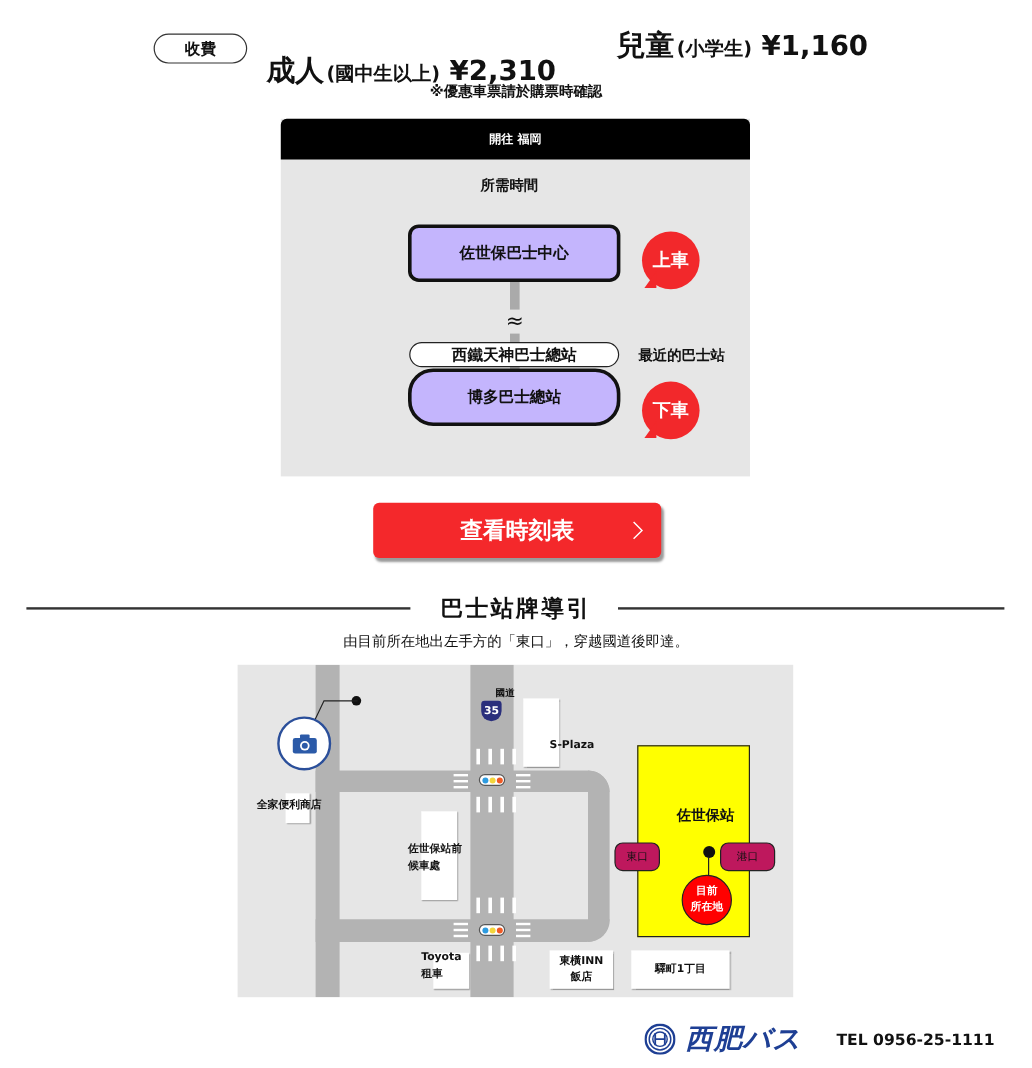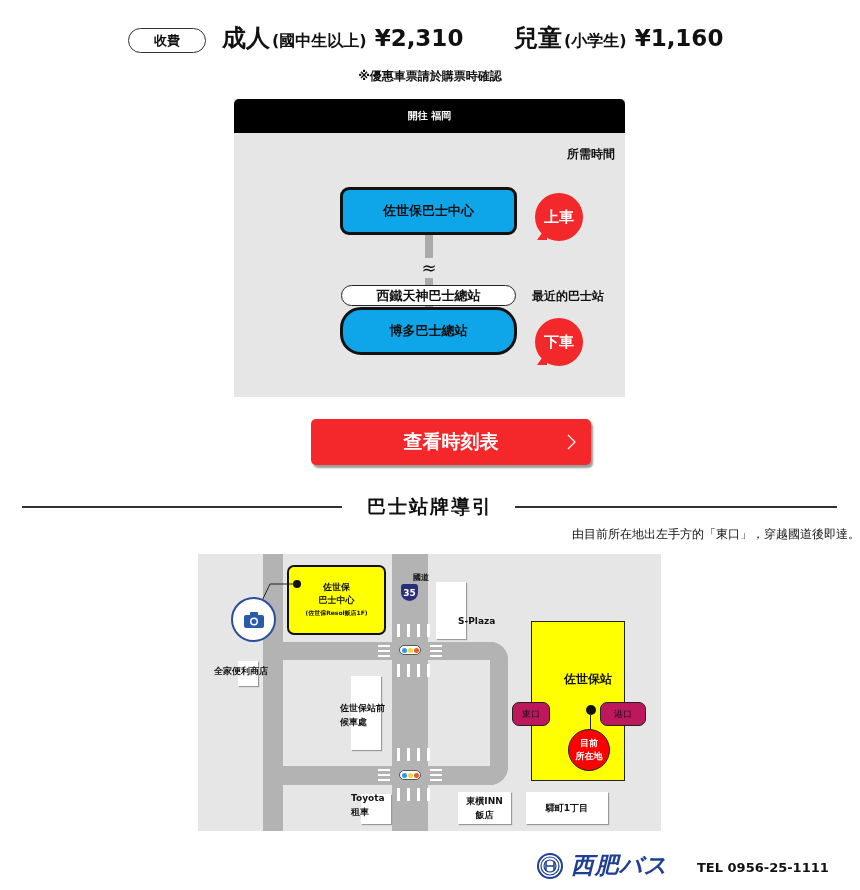--- a/index.html
+++ b/index.html
@@ -10,39 +10,39 @@
   .fare-badge { left: 128px; top: 28px; width: 78px; height: 25px; border: 1.5px solid #333; border-radius: 13px; font-size: 13px; font-weight: bold; display: flex; align-items: center; justify-content: center; }
   .fare-group { top: 22px; display: flex; align-items: baseline; font-weight: bold; }
   .fare-big { font-size: 24px; }
   .fare-small { font-size: 16px; font-weight: bold; margin: 0 8px 0 2px; }
   .fare-price { font-size: 23px; }
   .fare-note { left: 0; width: 860px; top: 68px; text-align: center; font-size: 12px; font-weight: bold; }
 
   
   .panel { left: 234px; top: 99px; width: 391px; height: 298px; background: #e6e6e6; }
   .panel-head { left: 234px; top: 99px; width: 391px; height: 34px; background: #000; color: #fff; border-radius: 5px 5px 0 0; font-size: 10px; font-weight: bold; display: flex; align-items: center; justify-content: center; }
-  .duration { left: 234px; width: 391px; top: 146px; display: flex; justify-content: flex-end; align-items: baseline; font-weight: bold; }
+  .duration { left: 234px; width: 391px; top: 146px; display: flex; justify-content: center; align-items: baseline; font-weight: bold; }
   .duration .lbl { font-size: 12px; margin-right: 10px; }
   .duration .val { font-size: 19px; }
   .route-line { left: 425px; top: 234px; width: 8px; height: 92px; background: #aaa; }
   .tilde { left: 414px; top: 258px; width: 30px; font-size: 18px; text-align: center; background: #e6e6e6; line-height: 20px; }
-  .stop-yellow { width: 177px; height: 48px; background: #0ea5e9; border: 3px solid #111; border-radius: 9px; display: flex; align-items: center; justify-content: center; font-size: 13px; font-weight: bold; }
+  .stop-yellow { width: 177px; height: 48px; background: #c4b5fd; border: 3px solid #111; border-radius: 9px; display: flex; align-items: center; justify-content: center; font-size: 13px; font-weight: bold; }
   .stop-white { left: 341px; top: 285px; width: 175px; height: 21px; background: #fff; border: 1.3px solid #222; border-radius: 11px; display: flex; align-items: center; justify-content: center; font-size: 13px; font-weight: bold; }
   .nearest { left: 532px; top: 288px; font-size: 12px; font-weight: bold; }
   .bubble { width: 48px; height: 48px; border-radius: 50%; background: #f2282b; color: #fff; font-size: 15px; font-weight: bold; display: flex; align-items: center; justify-content: center; }
   .bubble-tail { width: 0; height: 0; border-left: 5px solid transparent; border-right: 10px solid #f2282b; border-top: 14px solid transparent; }
 
   
-  .tt-btn { left: 311px; top: 419px; width: 280px; height: 46px; background: #f4282b; border-radius: 5px; box-shadow: 2px 3px 2px #9a9a9a; color: #fff; font-size: 19px; font-weight: bold; display: flex; align-items: center; justify-content: center; cursor: pointer; }
+  .tt-btn { left: 311px; top: 419px; width: 240px; height: 46px; background: #f4282b; border-radius: 5px; box-shadow: 2px 3px 2px #9a9a9a; color: #fff; font-size: 19px; font-weight: bold; display: flex; align-items: center; justify-content: center; cursor: pointer; }
   .tt-chev { position: absolute; right: 12px; top: 13px; width: 16px; height: 20px; }
 
   
   .sec-line { top: 506px; height: 1.5px; background: #333; }
   .sec-title { left: 0; width: 860px; top: 494px; text-align: center; font-size: 19px; font-weight: bold; letter-spacing: 2px; }
-  .sec-sub { left: 0; width: 860px; top: 526px; text-align: right; font-size: 12px; }
+  .sec-sub { left: 0; width: 860px; top: 526px; text-align: center; font-size: 12px; }
 
   
   .map { left: 198px; top: 554px; width: 463px; height: 277px; background: #e6e6e6; overflow: hidden; }
   .road { background: #b3b3b3; position: absolute; }
   .bldg { position: absolute; background: #fff; box-shadow: 1px 1px 1px #999; font-size: 9px; font-weight: bold; display: flex; align-items: center; justify-content: center; text-align: center; line-height: 14px; }
   .lbl-map { position: absolute; font-size: 9px; font-weight: bold; line-height: 14px; padding-left: 12px; }
   .stripes-v { position: absolute; display: flex; gap: 7px; }
   .stripes-v span { width: 3px; height: 13px; background: #fff; display: block; }
   .stripes-h { position: absolute; display: flex; flex-direction: column; gap: 3px; }
   .stripes-h span { width: 12px; height: 2px; background: #fff; display: block; }
@@ -53,21 +53,21 @@
   
   .footer-logo { left: 537px; top: 850px; display: flex; align-items: center; }
   .logo-text { font-size: 23px; font-weight: bold; font-style: italic; color: #1e3f94; margin-left: 8px; letter-spacing: 1px; }
   .tel { left: 697px; top: 860px; font-size: 13px; font-weight: bold; }
 </style>
 </head>
 <body>
 
 <div class="abs fare-badge">收費</div>
 
-<div class="abs fare-group" style="left:222px;">
+<div class="abs fare-group" style="left:222px;margin-top:21px;">
   <span class="fare-big">成人</span>
   <span class="fare-small">(國中生以上)</span>
   <span class="fare-price">¥2,310</span>
 </div>
 
 <div class="abs fare-group" style="left:514px;">
   <span class="fare-big">兒童</span>
   <span class="fare-small">(小学生)</span>
   <span class="fare-price">¥1,160</span>
 </div>
@@ -164,25 +164,20 @@
       <span></span>
       <span></span>
       <span></span>
     </div>
   <div class="signal" style="left:201px; top:216px;">
       <i style="background:#2d9be0"></i>
       <i style="background:#f4d63c"></i>
       <i style="background:#f05a24"></i>
     </div>
 
-  <div style="position:absolute; left:89px; top:11px; width:99px; height:70px; background:#ffff00; border:2.5px solid #111; border-radius:7px; display:flex; flex-direction:column; align-items:center; justify-content:center; font-weight:bold;">
-    <span style="font-size:9px; line-height:13px;">佐世保</span>
-    <span style="font-size:9px; line-height:13px;">巴士中心</span>
-    <span style="font-size:6px; line-height:12px;">(佐世保Resol飯店1F)</span>
-  </div>
   <div style="position:absolute; left:95px; top:26px; width:8px; height:8px; border-radius:50%; background:#111;"></div>
   <svg style="position:absolute; left:60px; top:27px;" width="42" height="26">
       <polyline points="2,24 12,3 40,3" fill="none" stroke="#222" stroke-width="1"></polyline>
     </svg>
 
   <div style="position:absolute; left:33px; top:43px; width:45px; height:45px; border-radius:50%; background:#fff; border:2.5px solid #2b4f9a; display:flex; align-items:center; justify-content:center;">
     <svg width="22" height="18" viewBox="0 0 22 18">
       <rect x="1" y="4" width="20" height="13" rx="2" fill="#2b5aa8"></rect>
       <rect x="7" y="1" width="8" height="5" rx="1" fill="#2b5aa8"></rect>
       <circle cx="11" cy="10.5" r="4" fill="#fff"></circle>

